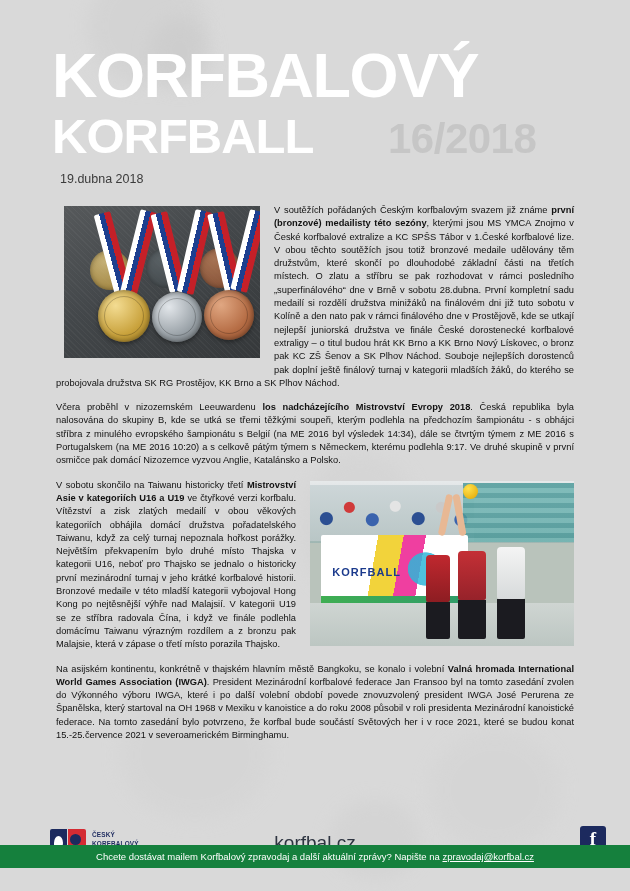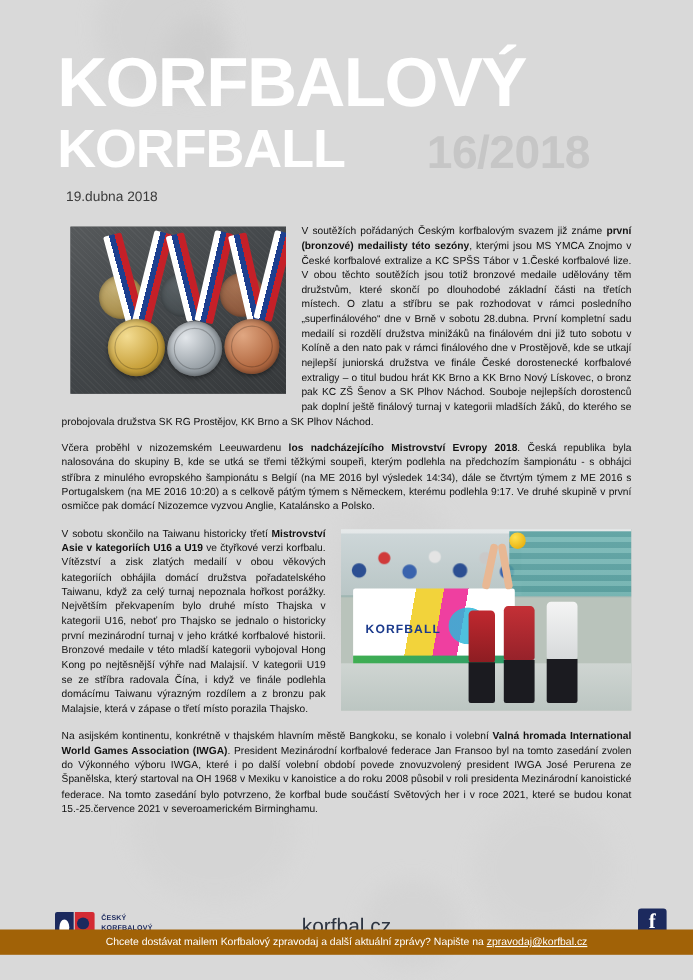--- a/index.html
+++ b/index.html
@@ -293,21 +293,21 @@
     font-weight: bold;
     font-family: "Liberation Serif", serif;
     text-align: center;
     line-height: 26px;
   }
   .subscribe-bar {
     position: absolute;
     left: 0; bottom: 0;
     width: 630px;
     height: 23px;
-    background: #a16207;
+    background: #15803d;
     color: #ffffff;
     font-size: 9.5px;
     line-height: 23px;
     text-align: center;
     white-space: nowrap;
   }
   .subscribe-bar .mail {
     text-decoration: underline;
     color: #ffffff;
   }

